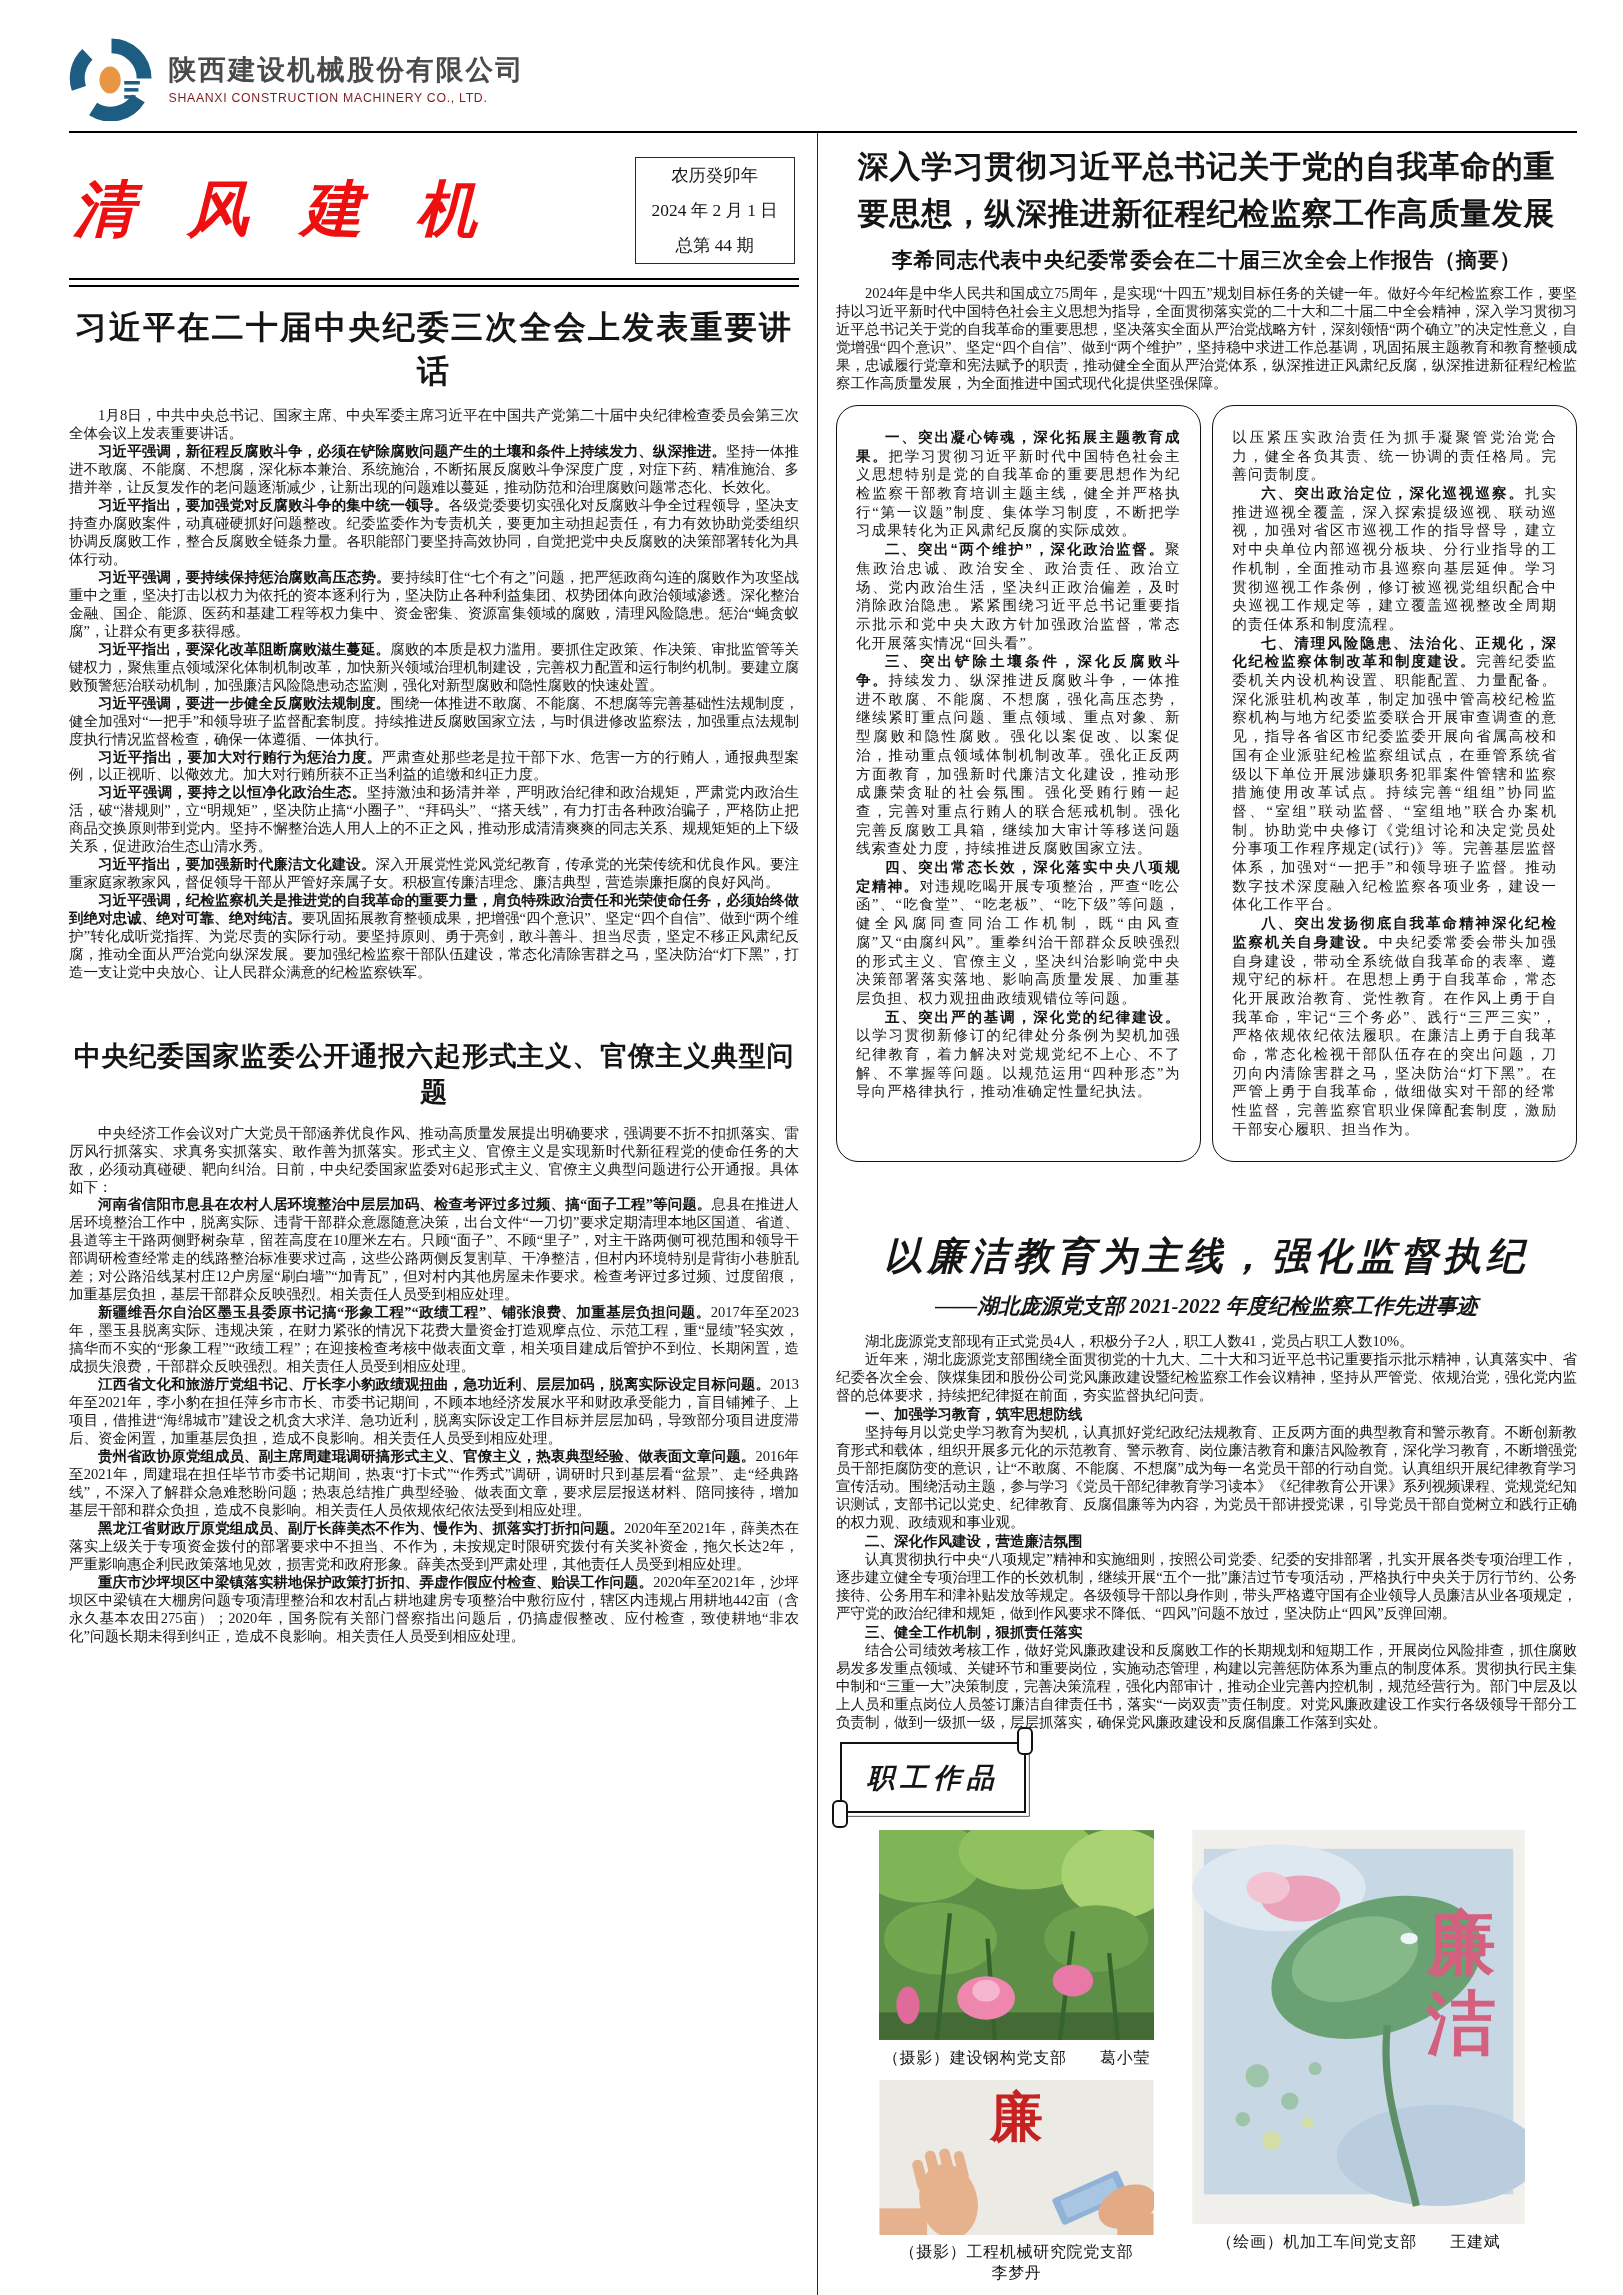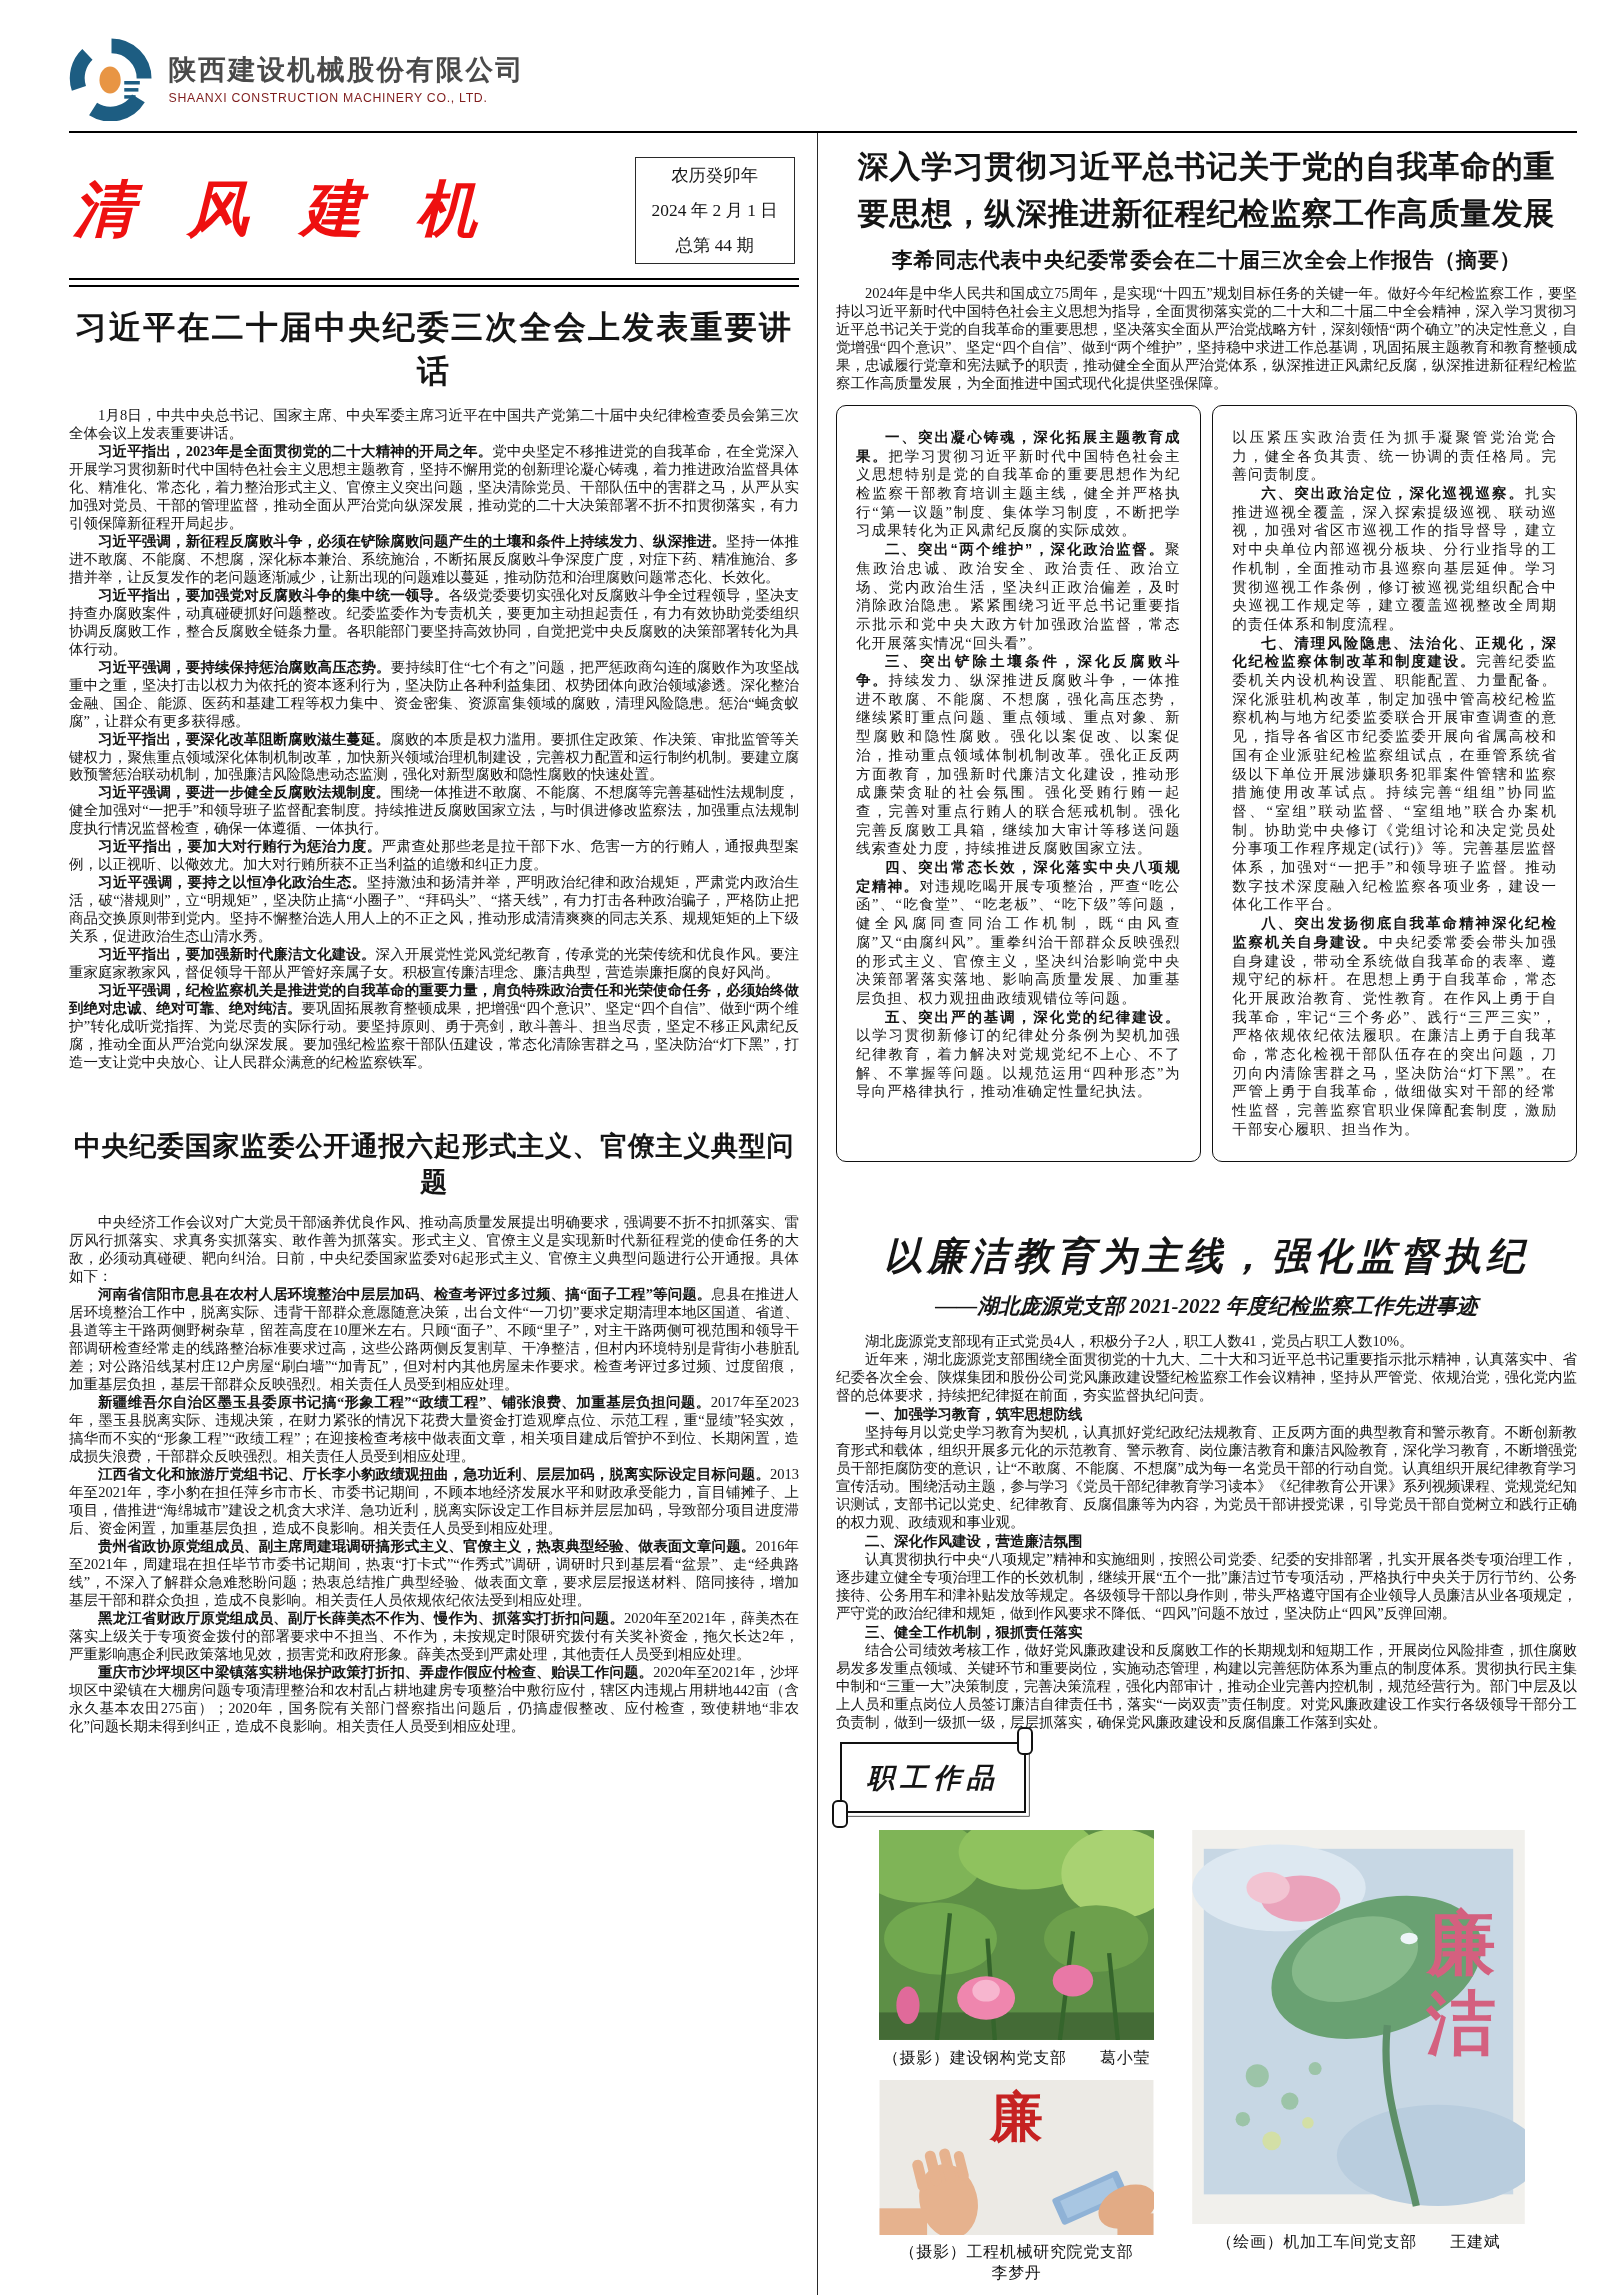--- a/index.html
+++ b/index.html
@@ -28,21 +28,21 @@
   
   article p{margin:0;font-size:14.5px;line-height:1.24;text-indent:2em;text-align:justify;}
   article p.cont{text-indent:0;}
   article p b{font-weight:700;}
   .a1-title{font-size:32px;font-weight:900;text-align:center;letter-spacing:2.2px;margin:19px 0 13px;}
   .a3-title{font-size:27px;font-weight:900;text-align:center;letter-spacing:0.7px;margin:56px 0 14.5px;}
   .a2-title{font-family:"Liberation Sans","DejaVu Sans",sans-serif;font-size:31px;font-weight:900;
             text-align:center;line-height:1.5;letter-spacing:0.7px;margin:11.6px 7.2px 8.7px;}
   .a2-sub{font-size:21px;font-weight:600;text-align:center;margin:2.9px 0 11.6px;letter-spacing:0.7px;}
   .report-boxes{display:flex;gap:11.6px;margin-top:11.6px;}
-  .rbox{flex:1;border:1.4px solid #111;border-radius:10px;padding:22px 19px;min-height:673px;box-sizing:border-box;}
+  .rbox{flex:1;border:1.4px solid #111;border-radius:22px;padding:22px 19px;min-height:673px;box-sizing:border-box;}
   .rbox p{font-size:14.5px;line-height:1.29;letter-spacing:1.1px;}
   .rbox p b{font-family:"Liberation Sans","DejaVu Sans",sans-serif;}
   .a4-title{font-size:38px;font-weight:900;font-style:italic;text-align:center;
             letter-spacing:5px;margin:69px 0 10px;}
   .a4-sub{font-size:21px;font-weight:700;font-style:italic;text-align:center;margin:0 0 13px;}
   .sec-head{font-family:"Liberation Sans","DejaVu Sans",sans-serif;font-weight:700;
             margin-top:1.4px !important;}
   
   .works{margin-top:10px;}
   .works-banner{position:relative;width:182px;height:67px;border:2.2px solid #111;background:#fff;
@@ -97,21 +97,20 @@
           <div>2024 年 2 月 1 日</div>
           <div>总第 44 期</div>
         </div>
       </div>
       <div class="double-rule"></div>
 
       <article>
         <h1 class="a1-title">习近平在二十届中央纪委三次全会上发表重要讲话</h1>
         <div>
             <p>1月8日，中共中央总书记、国家主席、中央军委主席习近平在中国共产党第二十届中央纪律检查委员会第三次全体会议上发表重要讲话。</p>
-            <p><b>习近平指出，2023年是全面贯彻党的二十大精神的开局之年。</b>党中央坚定不移推进党的自我革命，在全党深入开展学习贯彻新时代中国特色社会主义思想主题教育，坚持不懈用党的创新理论凝心铸魂，着力推进政治监督具体化、精准化、常态化，着力整治形式主义、官僚主义突出问题，坚决清除党员、干部队伍中的害群之马，从严从实加强对党员、干部的管理监督，推动全面从严治党向纵深发展，推动党的二十大决策部署不折不扣贯彻落实，有力引领保障新征程开局起步。</p>
             <p><b>习近平强调，新征程反腐败斗争，必须在铲除腐败问题产生的土壤和条件上持续发力、纵深推进。</b>坚持一体推进不敢腐、不能腐、不想腐，深化标本兼治、系统施治，不断拓展反腐败斗争深度广度，对症下药、精准施治、多措并举，让反复发作的老问题逐渐减少，让新出现的问题难以蔓延，推动防范和治理腐败问题常态化、长效化。</p>
             <p><b>习近平指出，要加强党对反腐败斗争的集中统一领导。</b>各级党委要切实强化对反腐败斗争全过程领导，坚决支持查办腐败案件，动真碰硬抓好问题整改。纪委监委作为专责机关，要更加主动担起责任，有力有效协助党委组织协调反腐败工作，整合反腐败全链条力量。各职能部门要坚持高效协同，自觉把党中央反腐败的决策部署转化为具体行动。</p>
             <p><b>习近平强调，要持续保持惩治腐败高压态势。</b>要持续盯住“七个有之”问题，把严惩政商勾连的腐败作为攻坚战重中之重，坚决打击以权力为依托的资本逐利行为，坚决防止各种利益集团、权势团体向政治领域渗透。深化整治金融、国企、能源、医药和基建工程等权力集中、资金密集、资源富集领域的腐败，清理风险隐患。惩治“蝇贪蚁腐”，让群众有更多获得感。</p>
             <p><b>习近平指出，要深化改革阻断腐败滋生蔓延。</b>腐败的本质是权力滥用。要抓住定政策、作决策、审批监管等关键权力，聚焦重点领域深化体制机制改革，加快新兴领域治理机制建设，完善权力配置和运行制约机制。要建立腐败预警惩治联动机制，加强廉洁风险隐患动态监测，强化对新型腐败和隐性腐败的快速处置。</p>
             <p><b>习近平强调，要进一步健全反腐败法规制度。</b>围绕一体推进不敢腐、不能腐、不想腐等完善基础性法规制度，健全加强对“一把手”和领导班子监督配套制度。持续推进反腐败国家立法，与时俱进修改监察法，加强重点法规制度执行情况监督检查，确保一体遵循、一体执行。</p>
             <p><b>习近平指出，要加大对行贿行为惩治力度。</b>严肃查处那些老是拉干部下水、危害一方的行贿人，通报典型案例，以正视听、以儆效尤。加大对行贿所获不正当利益的追缴和纠正力度。</p>
             <p><b>习近平强调，要持之以恒净化政治生态。</b>坚持激浊和扬清并举，严明政治纪律和政治规矩，严肃党内政治生活，破“潜规则”，立“明规矩”，坚决防止搞“小圈子”、“拜码头”、“搭天线”，有力打击各种政治骗子，严格防止把商品交换原则带到党内。坚持不懈整治选人用人上的不正之风，推动形成清清爽爽的同志关系、规规矩矩的上下级关系，促进政治生态山清水秀。</p>
             <p><b>习近平指出，要加强新时代廉洁文化建设。</b>深入开展党性党风党纪教育，传承党的光荣传统和优良作风。要注重家庭家教家风，督促领导干部从严管好亲属子女。积极宣传廉洁理念、廉洁典型，营造崇廉拒腐的良好风尚。</p>
             <p><b>习近平强调，纪检监察机关是推进党的自我革命的重要力量，肩负特殊政治责任和光荣使命任务，必须始终做到绝对忠诚、绝对可靠、绝对纯洁。</b>要巩固拓展教育整顿成果，把增强“四个意识”、坚定“四个自信”、做到“两个维护”转化成听党指挥、为党尽责的实际行动。要坚持原则、勇于亮剑，敢斗善斗、担当尽责，坚定不移正风肃纪反腐，推动全面从严治党向纵深发展。要加强纪检监察干部队伍建设，常态化清除害群之马，坚决防治“灯下黑”，打造一支让党中央放心、让人民群众满意的纪检监察铁军。</p>
           </div>

